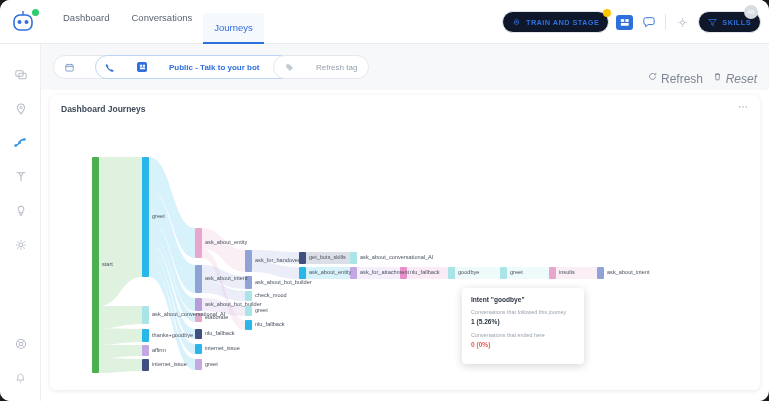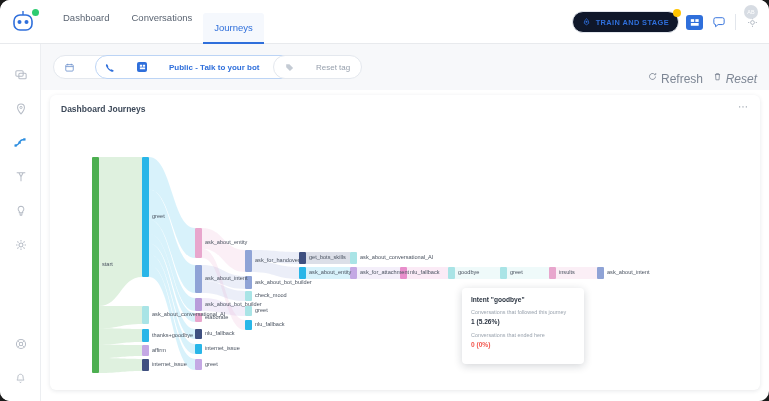--- a/index.html
+++ b/index.html
@@ -205,20 +205,26 @@
           <path d="M3 2h8a2 2 0 0 1 2 2v4a2 2 0 0 1-2 2H6l-3 2.5V10a2 2 0 0 1-2-2V4a2 2 0 0 1 2-2z" fill="none" stroke="#2f6fdb" stroke-width="1.1"></path>
         </svg>
       </div>
       <div class="vdiv"></div>
       <div class="icon-plain">
         <svg width="11" height="11" viewBox="0 0 14 14">
           <circle cx="7" cy="7" r="2.4" fill="none" stroke="#aab2bd" stroke-width="1.1"></circle>
           <path d="M7 1.3v1.6M7 11.1v1.6M1.3 7h1.6M11.1 7h1.6" stroke="#aab2bd" stroke-width="1.1"></path>
         </svg>
       </div>
+      <div class="pill-btn">
+        <svg width="9" height="9" viewBox="0 0 12 12">
+          <path d="M1 2h10l-4 4.2V10L5 9V6.2L1 2z" fill="none" stroke="#2f6fdb" stroke-width="1.1"></path>
+        </svg>
+        <span>SKILLS</span>
+      </div>
       <div class="avatar-top">AB</div>
     </div>
   </div>
 
   <div class="rail">
     <div style="height:14px"></div>
     <div class="rail-item">
       <svg width="12" height="12" viewBox="0 0 14 14">
         <rect x="1" y="2" width="8.5" height="6.4" rx="1.3" fill="none" stroke="currentColor" stroke-width="1.2"></rect>
         <rect x="4.5" y="5" width="8.5" height="6.4" rx="1.3" fill="none" stroke="currentColor" stroke-width="1.2"></rect>
@@ -294,21 +300,21 @@
         </svg>
       </span>
       <span>Public - Talk to your bot</span>
       <span class="x-circle">×</span>
     </div>
 
     <div class="chip" style="left:232px;">
       <svg width="9" height="9" viewBox="0 0 12 12">
         <path d="M1.6 1.6h4.2l5 5-4.2 4.2-5-5V1.6z" fill="#c4cbd4"></path>
       </svg>
-      <span>Reset tag</span>
+      <span>Refresh tag</span>
     </div>
 
 
     <div class="act-link" style="right:66px;">
       <svg width="9" height="9" viewBox="0 0 12 12">
         <path d="M10 6a4 4 0 1 1-1.3-3" fill="none" stroke="#7d8694" stroke-width="1.1"></path>
         <path d="M10.3 1.4v2.2H8.1" fill="none" stroke="#7d8694" stroke-width="1.1"></path>
       </svg>
       <span>Refresh</span>
     </div>

